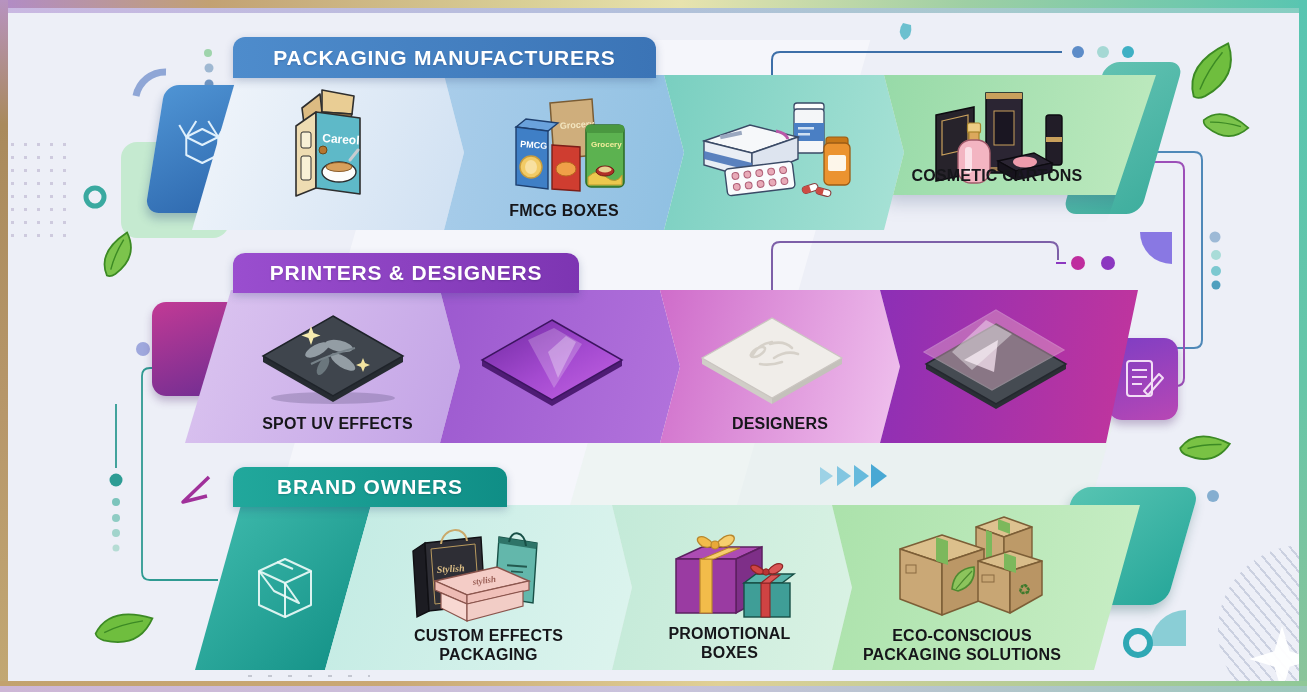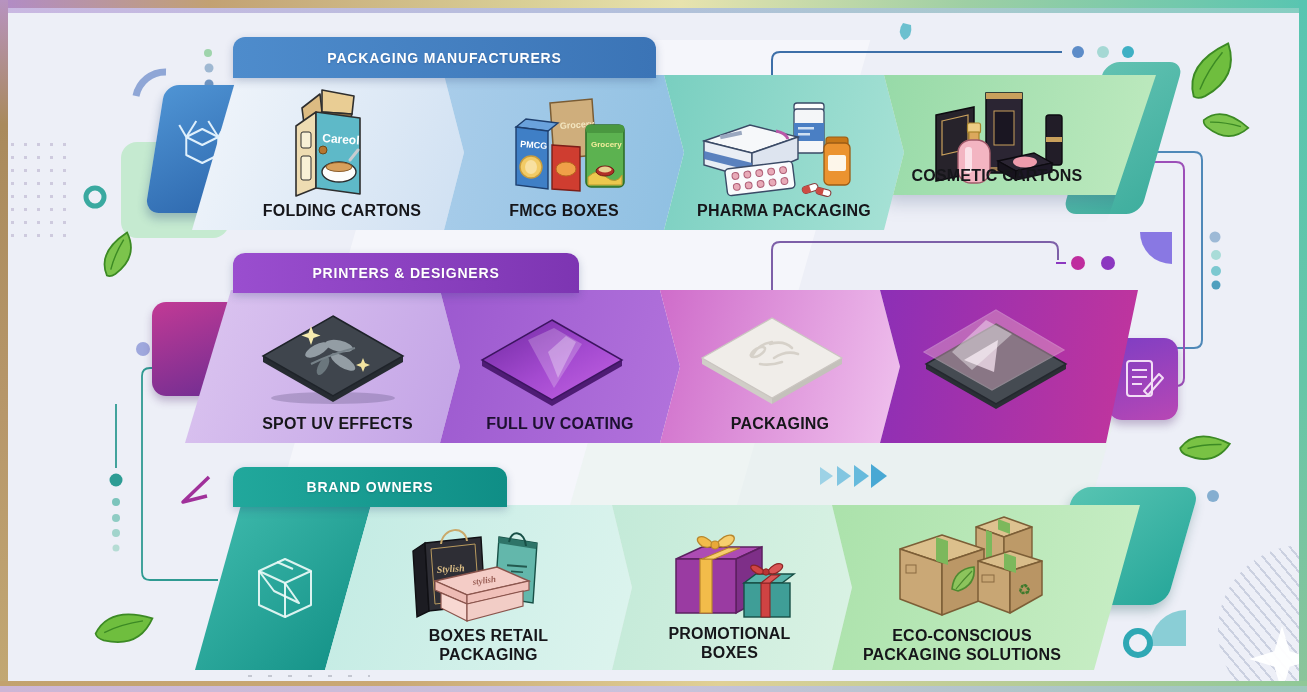--- a/index.html
+++ b/index.html
@@ -3,21 +3,21 @@
 <meta charset="utf-8">
 <style>
   html,body{margin:0;padding:0;}
   body{width:1307px;height:692px;position:relative;overflow:hidden;background:#edeff7;
        font-family:"Liberation Sans",sans-serif;}
   .abs{position:absolute;}
   
   .frame{z-index:60;pointer-events:none;}
   
   .banner{z-index:7;display:flex;align-items:center;justify-content:center;
-          color:#fff;font-weight:700;font-size:14px;letter-spacing:.8px;
+          color:#fff;font-weight:700;font-size:21px;letter-spacing:.8px;
           border-radius:12px 12px 0 0;text-shadow:0 1px 2px rgba(0,0,40,.18);
           box-shadow:0 3px 8px rgba(40,60,110,.25);}
   
   .seg{z-index:5;filter:drop-shadow(0 7px 9px rgba(70,90,130,.28));}
   .seg-label{position:absolute;left:0;right:0;bottom:10px;text-align:center;
              font-weight:700;font-size:16px;letter-spacing:.2px;color:#16161a;}
   .lead{z-index:4;}
   .behind{z-index:3;}
   .decor{z-index:2;pointer-events:none;}
   .overdecor{z-index:8;pointer-events:none;}
@@ -146,21 +146,20 @@
       <rect x="23" y="54" width="10" height="16" rx="2" fill="#f8f0d6" stroke-width="1"></rect>
       <rect x="23" y="78" width="10" height="24" rx="2" fill="#f8f0d6" stroke-width="1"></rect>
       <polygon points="38,34 82,40 82,116 38,110" fill="#5eb9c8"></polygon>
     </g>
     <text x="44" y="64" font-size="12" font-weight="bold" fill="#ffffff" transform="rotate(4 44 64)" font-family="Liberation Sans, sans-serif">Careol</text>
     <circle cx="45" cy="72" r="4" fill="#b5762f" stroke="#6e4a18" stroke-width="1"></circle>
     <ellipse cx="61" cy="94" rx="17" ry="10" fill="#fdfdfb" stroke="#2e2e2e" stroke-width="1.4"></ellipse>
     <ellipse cx="61" cy="89" rx="13" ry="4.5" fill="#d8a05c" stroke="#8a5c28" stroke-width="1"></ellipse>
     <path d="M72,82 L80,72" stroke="#c8ccd0" stroke-width="3" stroke-linecap="round"></path>
   </svg>
-  <div class="seg-label" style="padding-left:28px;">FOLDING CARTONS</div>
 </div>
 
 <div class="abs seg" style="left:444px;top:75px;width:240px;height:155px;background:linear-gradient(105deg,#a9cdea,#8fc0e2);clip-path:polygon(0 0,220px 0,240px 77.5px,220px 155px,0 155px,20px 77.5px);">
   <svg style="position:absolute;left:56px;top:16px;" width="136" height="108" viewBox="0 0 136 108">
     <polygon points="50,12 92,8 96,64 54,68" fill="#cfae7c" stroke="#7a5c34" stroke-width="1.5"></polygon>
     <text x="60" y="38" font-size="9" font-weight="bold" fill="#f3e6c0" transform="rotate(-4 60 38)" font-family="Liberation Sans, sans-serif">Grocery</text>
     <polygon points="16,36 26,28 58,32 48,40" fill="#6aa2dc" stroke="#1e3f6e" stroke-width="1.4"></polygon>
     <polygon points="16,36 48,40 48,98 16,94" fill="#3f7fc6" stroke="#1e3f6e" stroke-width="1.4"></polygon>
     <text x="20" y="56" font-size="9" font-weight="bold" fill="#ffffff" transform="rotate(4 20 56)" font-family="Liberation Sans, sans-serif">PMCG</text>
     <circle cx="31" cy="76" r="11" fill="#f2cb66" stroke="#c89c3c" stroke-width="1.4"></circle>
@@ -210,21 +209,20 @@
     <rect x="130" y="62" width="18" height="16" rx="2" fill="#fdf6ea"></rect>
     <g transform="rotate(-18 112 95)">
         <rect x="104" y="92" width="16" height="7" rx="3.5" fill="#ffffff" stroke="#8a3c3c" stroke-width="1.1"></rect>
         <path d="M104,95.5 a3.5,3.5 0 0 0 3.5,3.5 l4.5,0 l0,-7 l-4.5,0 a3.5,3.5 0 0 0 -3.5,3.5 z" fill="#cc4c44"></path>
       </g>
     <g transform="rotate(15 126 99)">
         <rect x="118" y="96" width="15" height="6.5" rx="3.2" fill="#ffffff" stroke="#8a3c3c" stroke-width="1.1"></rect>
         <path d="M118,99.2 a3.2,3.2 0 0 0 3.2,3.2 l4,0 l0,-6.5 l-4,0 a3.2,3.2 0 0 0 -3.2,3.2 z" fill="#cc4c44"></path>
       </g>
   </svg>
-  <div class="seg-label">PHARMA PACKAGING</div>
 </div>
 
 <div class="abs seg" style="left:884px;top:75px;width:272px;height:120px;background:linear-gradient(105deg,#97daa8,#bfeabf);clip-path:polygon(0 0,272px 0,220px 155px,0 155px,20px 77.5px);">
   <svg style="position:absolute;left:44px;top:10px;" width="142" height="112" viewBox="0 0 142 112">
     <polygon points="8,30 46,22 46,88 8,96" fill="#27232b" stroke="#0d0b10" stroke-width="1.5"></polygon>
     <polygon points="14,36 40,30 40,64 14,70" fill="none" stroke="#c9a05c" stroke-width="1.2"></polygon>
     <rect x="58" y="8" width="36" height="80" fill="#2b2533" stroke="#0d0b10" stroke-width="1.5"></rect>
     <rect x="58" y="8" width="36" height="6" fill="#c9a05c"></rect>
     <rect x="66" y="26" width="20" height="34" fill="#1a1622" stroke="#c9a05c" stroke-width="1"></rect>
     <rect x="58" y="82" width="36" height="4" fill="#c9a05c" opacity=".7"></rect>
@@ -282,37 +280,36 @@
           <stop offset=".55" stop-color="#a44ad0"></stop>
           <stop offset="1" stop-color="#c564e4"></stop>
     </linearGradient>
       </defs>
     <polygon points="12,48 82,88 82,94 12,54" fill="#4e1c74"></polygon>
     <polygon points="152,48 82,88 82,94 152,54" fill="#4e1c74"></polygon>
     <polygon points="82,8 152,48 82,88 12,48" fill="url(#guv)" stroke="#3c1460" stroke-width="1.5"></polygon>
     <polygon points="84,16 112,32 84,76 58,28" fill="#ffffff" opacity=".22"></polygon>
     <polygon points="96,24 106,30 88,66 78,40" fill="#ffffff" opacity=".3"></polygon>
   </svg>
-  <div class="seg-label" style="color:#1d1030;">FULL UV COATING</div>
 </div>
 
 <div class="abs seg" style="left:660px;top:290px;width:240px;height:153px;background:linear-gradient(105deg,#cf6cca,#f0c2ee);clip-path:polygon(0 0,220px 0,240px 76.5px,220px 153px,0 153px,20px 76.5px);">
   <svg style="position:absolute;left:30px;top:20px;" width="164" height="100" viewBox="0 0 164 100">
     <polygon points="12,48 82,88 82,94 12,54" fill="#d0cdc7"></polygon>
     <polygon points="152,48 82,88 82,94 152,54" fill="#c4c1bb"></polygon>
     <polygon points="82,8 152,48 82,88 12,48" fill="#f0ede9" stroke="#cac6c0" stroke-width="1.2"></polygon>
     <g stroke="#d6d1c9" stroke-width="2.6" fill="none" stroke-linecap="round">
       <path d="M62,46 q6,-12 20,-14"></path>
         <path d="M80,34 q14,-4 22,4"></path>
       <path d="M84,48 q12,-8 24,-4"></path>
         <path d="M70,54 q10,2 22,-2"></path>
       <ellipse cx="68" cy="42" rx="8" ry="3.5" transform="rotate(-30 68 42)"></ellipse>
     </g>
   </svg>
-  <div class="seg-label">PACKAGING</div>
+  <div class="seg-label">DESIGNERS</div>
 </div>
 
 <div class="abs seg" style="left:880px;top:290px;width:258px;height:153px;background:linear-gradient(100deg,#8c2fb6,#c3359c);clip-path:polygon(0 0,258px 0,226px 153px,0 153px,20px 76.5px);">
   <svg style="position:absolute;left:34px;top:16px;" width="164" height="104" viewBox="0 0 164 104">
     <polygon points="12,58 82,98 82,103 12,63" fill="#2a2f35"></polygon>
     <polygon points="152,58 82,98 82,103 152,63" fill="#2a2f35"></polygon>
     <polygon points="82,18 152,58 82,98 12,58" fill="#454b52" stroke="#23282e" stroke-width="1.5"></polygon>
     <polygon points="50,54 84,34 80,66" fill="#dde3e8" opacity=".92"></polygon>
     <polygon points="82,4 150,44 78,84 10,46" fill="#e8b2cc" opacity=".42" stroke="#f2d6e4" stroke-width="1.2"></polygon>
     <polygon points="72,14 98,28 58,64 38,46" fill="#ffffff" opacity=".4"></polygon>
@@ -348,21 +345,21 @@
     <path d="M110,35 C112,22 126,24 127,39" stroke="#174f46" stroke-width="2" fill="none"></path>
     <rect x="108" y="58" width="20" height="2" fill="#23594f" transform="rotate(4 118 59)"></rect>
     <rect x="112" y="64" width="12" height="1.6" fill="#23594f" transform="rotate(4 118 65)"></rect>
     <polygon points="36,74 98,60 130,74 68,88" fill="#f4ccc6" stroke="#8a544c" stroke-width="1.4"></polygon>
     <polygon points="36,74 68,88 68,97 36,83" fill="#eebbb4" stroke="#8a544c" stroke-width="1.2"></polygon>
     <polygon points="68,88 130,74 130,83 68,97" fill="#f0c0b9" stroke="#8a544c" stroke-width="1.2"></polygon>
     <polygon points="42,86 68,97 68,114 42,101" fill="#f8d8d2" stroke="#8a544c" stroke-width="1.2"></polygon>
     <polygon points="68,97 124,84 124,99 68,114" fill="#f2cdc6" stroke="#8a544c" stroke-width="1.2"></polygon>
     <text x="74" y="78" font-size="9" font-style="italic" font-weight="bold" fill="#9a5e55" transform="rotate(-8 74 78)" font-family="Liberation Serif, serif">stylish</text>
   </svg>
-  <div class="seg-label two-line" style="left:60px;right:40px;bottom:6px;line-height:1.15;">BOXES RETAIL PACKAGING</div>
+  <div class="seg-label two-line" style="left:60px;right:40px;bottom:6px;line-height:1.15;">CUSTOM EFFECTS PACKAGING</div>
 </div>
 
 <div class="abs seg" style="left:612px;top:505px;width:240px;height:165px;background:linear-gradient(105deg,#c3ead8,#daf2e4);clip-path:polygon(0 0,220px 0,240px 82.5px,220px 165px,0 165px,20px 82.5px);">
   <svg style="position:absolute;left:46px;top:8px;" width="144" height="112" viewBox="0 0 144 112">
     <polygon points="18,46 44,34 104,34 78,46" fill="#ad4cb4" stroke="#5c2060" stroke-width="1.5"></polygon>
     <polygon points="78,46 104,34 104,86 78,100" fill="#7e2f88" stroke="#5c2060" stroke-width="1.5"></polygon>
     <rect x="18" y="46" width="60" height="54" fill="#9a3ba2" stroke="#5c2060" stroke-width="1.5"></rect>
     <rect x="42" y="46" width="12" height="54" fill="#f2bc4a" stroke="#b8862c" stroke-width="1.2"></rect>
     <polygon points="44,46 56,46 82,35 70,35" fill="#f7ce6e" stroke="#b8862c" stroke-width="1.2"></polygon>
     <path d="M56,32 C46,18 32,24 44,33 C48,35 53,34 56,32 Z" fill="#f2bc4a" stroke="#b8862c" stroke-width="1.3"></path>

